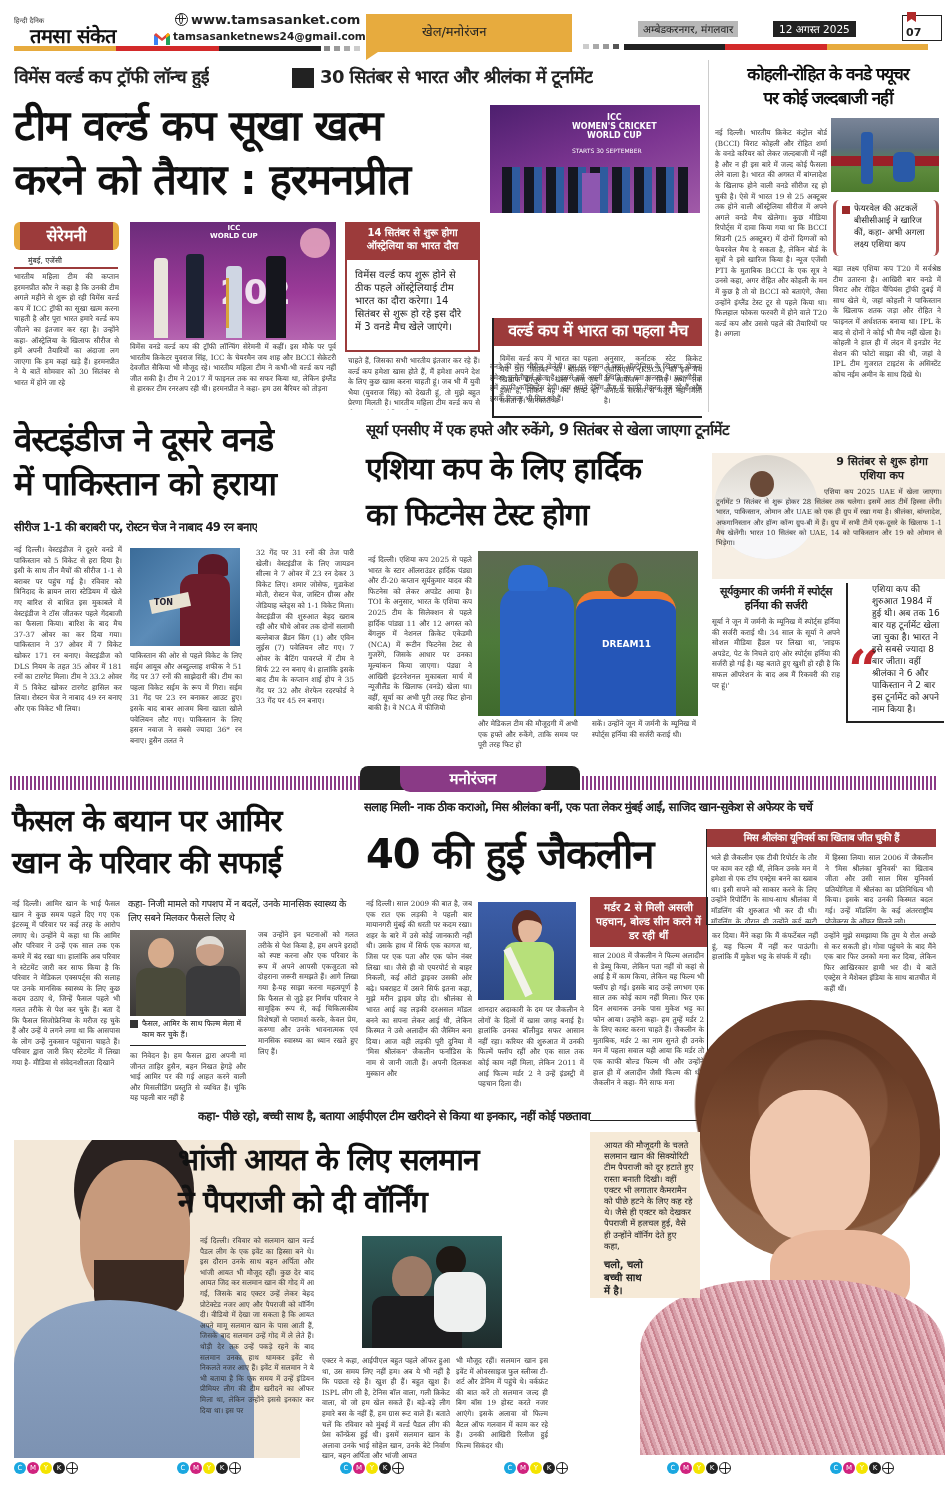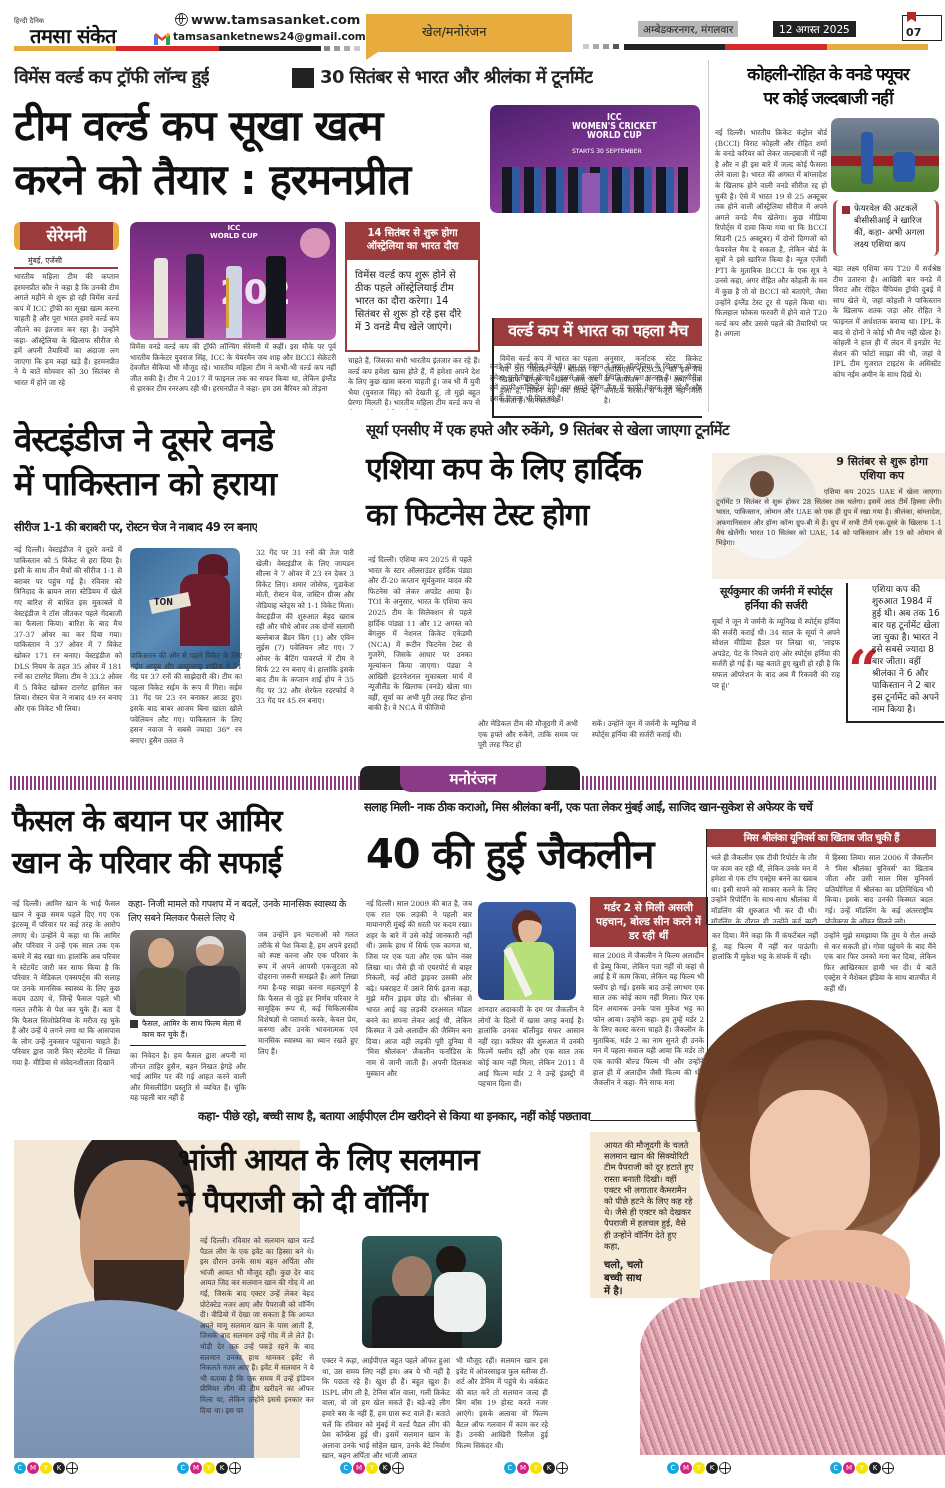--- a/index.html
+++ b/index.html
@@ -4,21 +4,21 @@
 <style>
   * { box-sizing: border-box; margin: 0; padding: 0; }
   html, body { width: 945px; height: 1488px; background: #fff; overflow: hidden; }
   body { font-family: "DejaVu Serif", serif; color: #222; position: relative; }
   .abs { position: absolute; }
   .sans { font-family: "DejaVu Sans", sans-serif; }
   .serif { font-family: "DejaVu Serif", serif; }
   .body-text { font-family: "DejaVu Serif", serif; font-size: 7.2px; line-height: 10.6px; color: #333; text-align: justify; overflow: hidden; }
   .hl-xl { font-family: "DejaVu Sans", sans-serif; font-weight: bold; color: #111; letter-spacing: -1px; line-height: 1.05; }
   .kicker { font-family: "DejaVu Sans", sans-serif; font-weight: bold; color: #222; letter-spacing: -0.6px; white-space: nowrap; overflow: hidden; }
-  .photo { overflow: hidden; border-radius: 7px; }
+  .photo { overflow: hidden; }
   .gray-sq { width: 6px; height: 5px; display: inline-block; margin-right: 2px; }
 
   
   .cmyk { display: flex; align-items: center; gap: 1px; }
   .cmyk span { width: 12px; height: 12px; border-radius: 50%; font-size: 7px; color: #fff; text-align: center; line-height: 12px; font-family: "DejaVu Sans", sans-serif; display: inline-block; }
   .cmyk .reg { background: #fff; border: 1px solid #222; position: relative; }
   .cmyk .reg::before { content:""; position:absolute; left:5px; top:0; width:1px; height:10px; background:#222; }
   .cmyk .reg::after { content:""; position:absolute; left:0; top:5px; width:10px; height:1px; background:#222; }
 
   .stripes { background: repeating-linear-gradient(90deg, #8a3a86 0 2px, #fff 2px 4px); }
@@ -140,35 +140,42 @@
     <div class="sans" style="position:absolute;left:18px;top:2px;width:82px;font-size:8.6px;line-height:12px;color:#222;">फेयरवेल की अटकलें बीसीसीआई ने खारिज कीं, कहा- अभी अगला लक्ष्य एशिया कप</div>
   </div>
   <div class="abs body-text" style="left:124px;top:204px;width:108px;height:146px;">बड़ा लक्ष्य एशिया कप T20 में सर्वश्रेष्ठ टीम उतारना है। आखिरी बार वनडे में विराट और रोहित चैंपियंस ट्रॉफी दुबई में साथ खेले थे, जहां कोहली ने पाकिस्तान के खिलाफ शतक जड़ा और रोहित ने फाइनल में अर्धशतक बनाया था। IPL के बाद से दोनों ने कोई भी मैच नहीं खेला है। कोहली ने हाल ही में लंदन में इनडोर नेट सेशन की फोटो साझा की थी, जहां वे IPL टीम गुजरात टाइटंस के असिस्टेंट कोच नईम अमीन के साथ दिखे थे।</div>
 </div>
 
 <div class="abs" style="left:0;top:415px;width:360px;height:378px;">
   <div class="abs hl-xl" style="left:14px;top:8px;font-size:33px;white-space:nowrap;">वेस्टइंडीज ने दूसरे वनडे</div>
   <div class="abs hl-xl" style="left:14px;top:52px;font-size:33px;white-space:nowrap;">में पाकिस्तान को हराया</div>
   <div class="abs kicker" style="left:14px;top:104px;font-size:11.5px;">सीरीज 1-1 की बराबरी पर, रोस्टन चेज ने नाबाद 49 रन बनाए</div>
   <div class="abs body-text" style="left:14px;top:130px;width:108px;height:200px;">नई दिल्ली। वेस्टइंडीज ने दूसरे वनडे में पाकिस्तान को 5 विकेट से हरा दिया है। इसी के साथ तीन मैचों की सीरीज 1-1 से बराबर पर पहुंच गई है। रविवार को त्रिनिदाद के ब्रायन लारा स्टेडियम में खेले गए बारिश से बाधित इस मुकाबले में वेस्टइंडीज ने टॉस जीतकर पहले गेंदबाजी का फैसला किया। बारिश के बाद मैच 37-37 ओवर का कर दिया गया। पाकिस्तान ने 37 ओवर में 7 विकेट खोकर 171 रन बनाए। वेस्टइंडीज को DLS नियम के तहत 35 ओवर में 181 रनों का टारगेट मिला। टीम ने 33.2 ओवर में 5 विकेट खोकर टारगेट हासिल कर लिया। रोस्टन चेज ने नाबाद 49 रन बनाए और एक विकेट भी लिया।</div>
-  <div class="abs photo" style="left:130px;top:133px;width:110px;height:121px;background:linear-gradient(135deg,#3b6c99 0%,#5c8cb8 50%,#2d5b86 100%);">
+  <div class="abs photo" style="left:130px;top:133px;width:110px;height:98px;background:linear-gradient(135deg,#3b6c99 0%,#5c8cb8 50%,#2d5b86 100%);">
     <div style="position:absolute;left:68px;top:6px;width:30px;height:22px;background:#5e1826;border-radius:50% 50% 10% 10%;"></div>
     <div style="position:absolute;left:50px;top:26px;width:50px;height:72px;background:#6d1d2b;border-radius:14px 14px 0 0;"></div>
     <div style="position:absolute;left:20px;top:48px;width:40px;height:14px;background:#e8e2d2;transform:rotate(-12deg);"></div>
     <div style="position:absolute;left:24px;top:50px;font-size:8px;font-weight:bold;color:#223;font-family:'DejaVu Sans',sans-serif;">TON</div>
   </div>
   <div class="abs body-text" style="left:130px;top:236px;width:112px;height:94px;">पाकिस्तान की ओर से पहले विकेट के लिए सईम आयूब और अब्दुल्लाह शफीक ने 51 गेंद पर 37 रनों की साझेदारी की। टीम का पहला विकेट सईम के रूप में गिरा। सईम 31 गेंद पर 23 रन बनाकर आउट हुए। इसके बाद बाबर आजम बिना खाता खोले पवेलियन लौट गए। पाकिस्तान के लिए हसन नवाज ने सबसे ज्यादा 36* रन बनाए। हुसैन तलत ने</div>
   <div class="abs body-text" style="left:256px;top:133px;width:98px;height:198px;">32 गेंद पर 31 रनों की तेज पारी खेली। वेस्टइंडीज के लिए जायडन सील्स ने 7 ओवर में 23 रन देकर 3 विकेट लिए। शमार जोसेफ, गुडाकेश मोती, रोस्टन चेज, जस्टिन ग्रीव्स और जेडियाह ब्लेड्स को 1-1 विकेट मिला। वेस्टइंडीज की शुरुआत बेहद खराब रही और चौथे ओवर तक दोनों सलामी बल्लेबाज ब्रैंडन किंग (1) और एविन लुईस (7) पवेलियन लौट गए। 7 ओवर के बैटिंग पावरप्ले में टीम ने सिर्फ 22 रन बनाए थे। हालांकि इसके बाद टीम के कप्तान शाई होप ने 35 गेंद पर 32 और शेरफेन रदरफोर्ड ने 33 गेंद पर 45 रन बनाए।</div>
 </div>
 
 <div class="abs" style="left:360px;top:415px;width:585px;height:378px;">
   <div class="abs kicker" style="left:6px;top:4px;font-size:15px;width:572px;">सूर्या एनसीए में एक हफ्ते और रुकेंगे, 9 सितंबर से खेला जाएगा टूर्नामेंट</div>
   <div class="abs hl-xl" style="left:6px;top:84px;font-size:30px;white-space:nowrap;">का फिटनेस टेस्ट होगा</div>
   <div class="abs hl-xl" style="left:6px;top:38px;font-size:30px;white-space:nowrap;">एशिया कप के लिए हार्दिक</div>
   <div class="abs body-text" style="left:8px;top:140px;width:104px;height:196px;">नई दिल्ली। एशिया कप 2025 से पहले भारत के स्टार ऑलराउंडर हार्दिक पंड्या और टी-20 कप्तान सूर्यकुमार यादव की फिटनेस को लेकर अपडेट आया है। TOI के अनुसार, भारत के एशिया कप 2025 टीम के सिलेक्शन से पहले हार्दिक पांड्या 11 और 12 अगस्त को बेंगलुरु में नेशनल क्रिकेट एकेडमी (NCA) में रूटीन फिटनेस टेस्ट से गुजरेंगे, जिसके आधार पर उनका मूल्यांकन किया जाएगा। पंड्या ने आखिरी इंटरनेशनल मुकाबला मार्च में न्यूजीलैंड के खिलाफ (वनडे) खेला था। वहीं, सूर्या का अभी पूरी तरह फिट होना बाकी है। वे NCA में फीजियो</div>
+  <div class="abs photo" style="left:118px;top:136px;width:220px;height:165px;background:linear-gradient(180deg,#5d6a52 0%,#4d7a3a 55%,#3f6a2d 100%);">
+    <div style="position:absolute;left:22px;top:36px;width:74px;height:130px;background:#2b62c4;border-radius:20px 20px 0 0;"></div>
+    <div style="position:absolute;left:30px;top:14px;width:40px;height:26px;background:#2d6bd0;border-radius:18px 18px 4px 4px;"></div>
+    <div style="position:absolute;left:98px;top:40px;width:100px;height:126px;background:#2556b8;border-radius:20px 20px 0 0;border-top:8px solid #f07a2d;"></div>
+    <div style="position:absolute;left:130px;top:12px;width:30px;height:34px;background:#6a4530;border-radius:50%;"></div>
+    <div style="position:absolute;left:124px;top:88px;font-size:9px;color:#fff;font-weight:bold;font-family:'DejaVu Sans',sans-serif;">DREAM11</div>
+  </div>
   <div class="abs body-text" style="left:118px;top:304px;width:100px;height:34px;">और मेडिकल टीम की मौजूदगी में अभी एक हफ्ते और रुकेंगे, ताकि समय पर पूरी तरह फिट हो</div>
   <div class="abs body-text" style="left:232px;top:304px;width:104px;height:34px;">सकें। उन्होंने जून में जर्मनी के म्यूनिख में स्पोर्ट्स हर्निया की सर्जरी कराई थी।</div>
 
   <div class="abs" style="left:352px;top:38px;width:233px;height:126px;background:#f7efe4;">
     <div style="position:absolute;left:2px;top:2px;width:104px;height:104px;border-radius:50%;overflow:hidden;background:linear-gradient(180deg,#d9d4cc 0%,#f1efeb 50%,#e6e4e1 100%);">
       <div style="position:absolute;left:36px;top:16px;width:24px;height:26px;background:#6a4a38;border-radius:50%;"></div>
       <div style="position:absolute;left:10px;top:44px;width:90px;height:60px;background:#f7f7f9;border-radius:20px;"></div>
     </div>
     <div class="sans" style="position:absolute;left:110px;top:2px;width:120px;font-size:11px;font-weight:bold;text-align:center;line-height:14px;">9 सितंबर से शुरू होगा एशिया कप</div>
     <div class="body-text" style="position:absolute;left:4px;top:34px;width:226px;height:92px;text-indent:108px;font-size:7px;line-height:10.2px;">एशिया कप 2025 UAE में खेला जाएगा। टूर्नामेंट 9 सितंबर से शुरू होकर 28 सितंबर तक चलेगा। इसमें आठ टीमें हिस्सा लेंगी। भारत, पाकिस्तान, ओमान और UAE को एक ही ग्रुप में रखा गया है। श्रीलंका, बांग्लादेश, अफगानिस्तान और हॉन्ग कॉन्ग ग्रुप-बी में हैं। ग्रुप में सभी टीमें एक-दूसरे के खिलाफ 1-1 मैच खेलेंगी। भारत 10 सितंबर को UAE, 14 को पाकिस्तान और 19 को ओमान से भिड़ेगा।</div>

